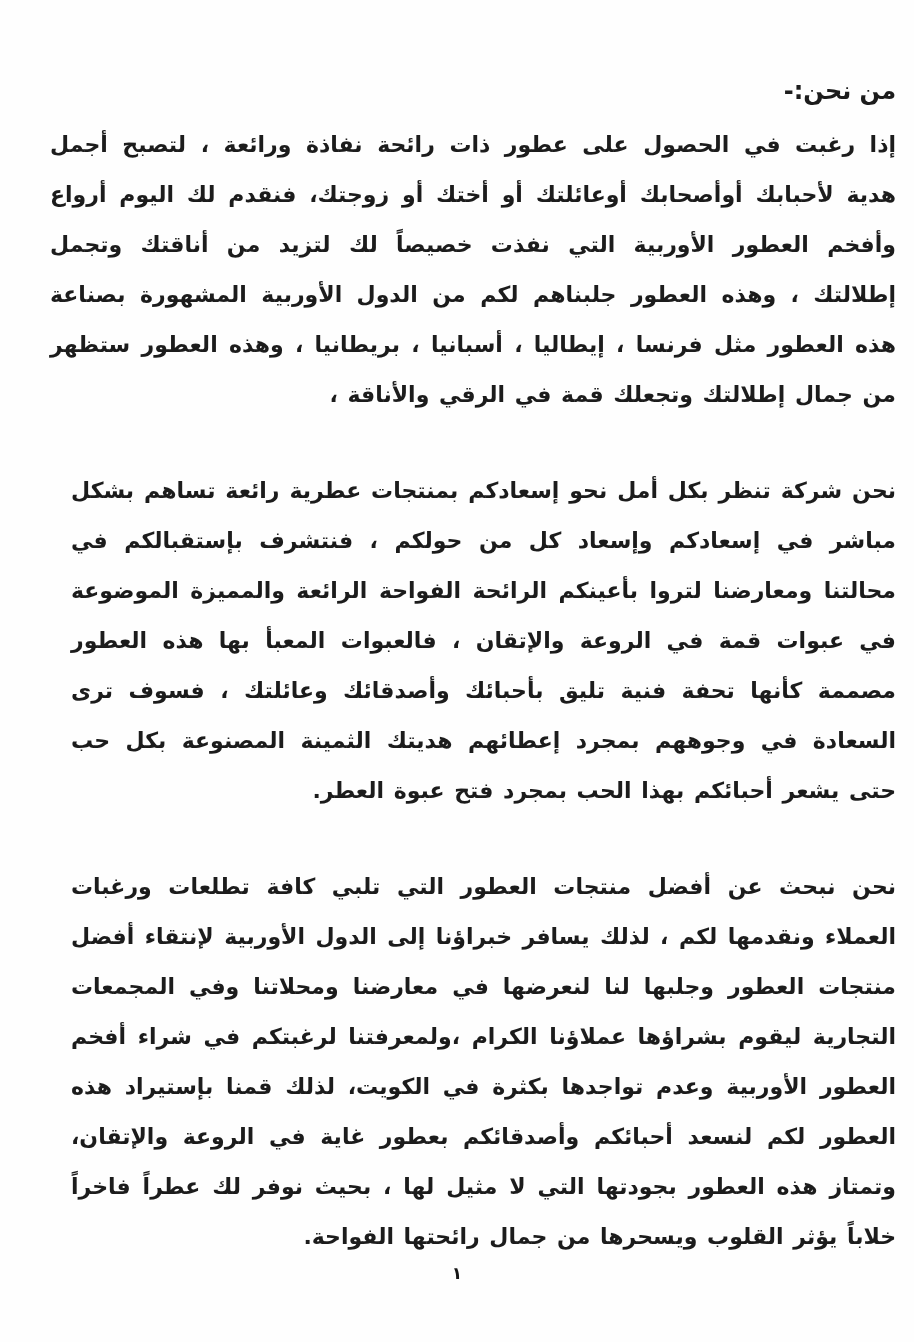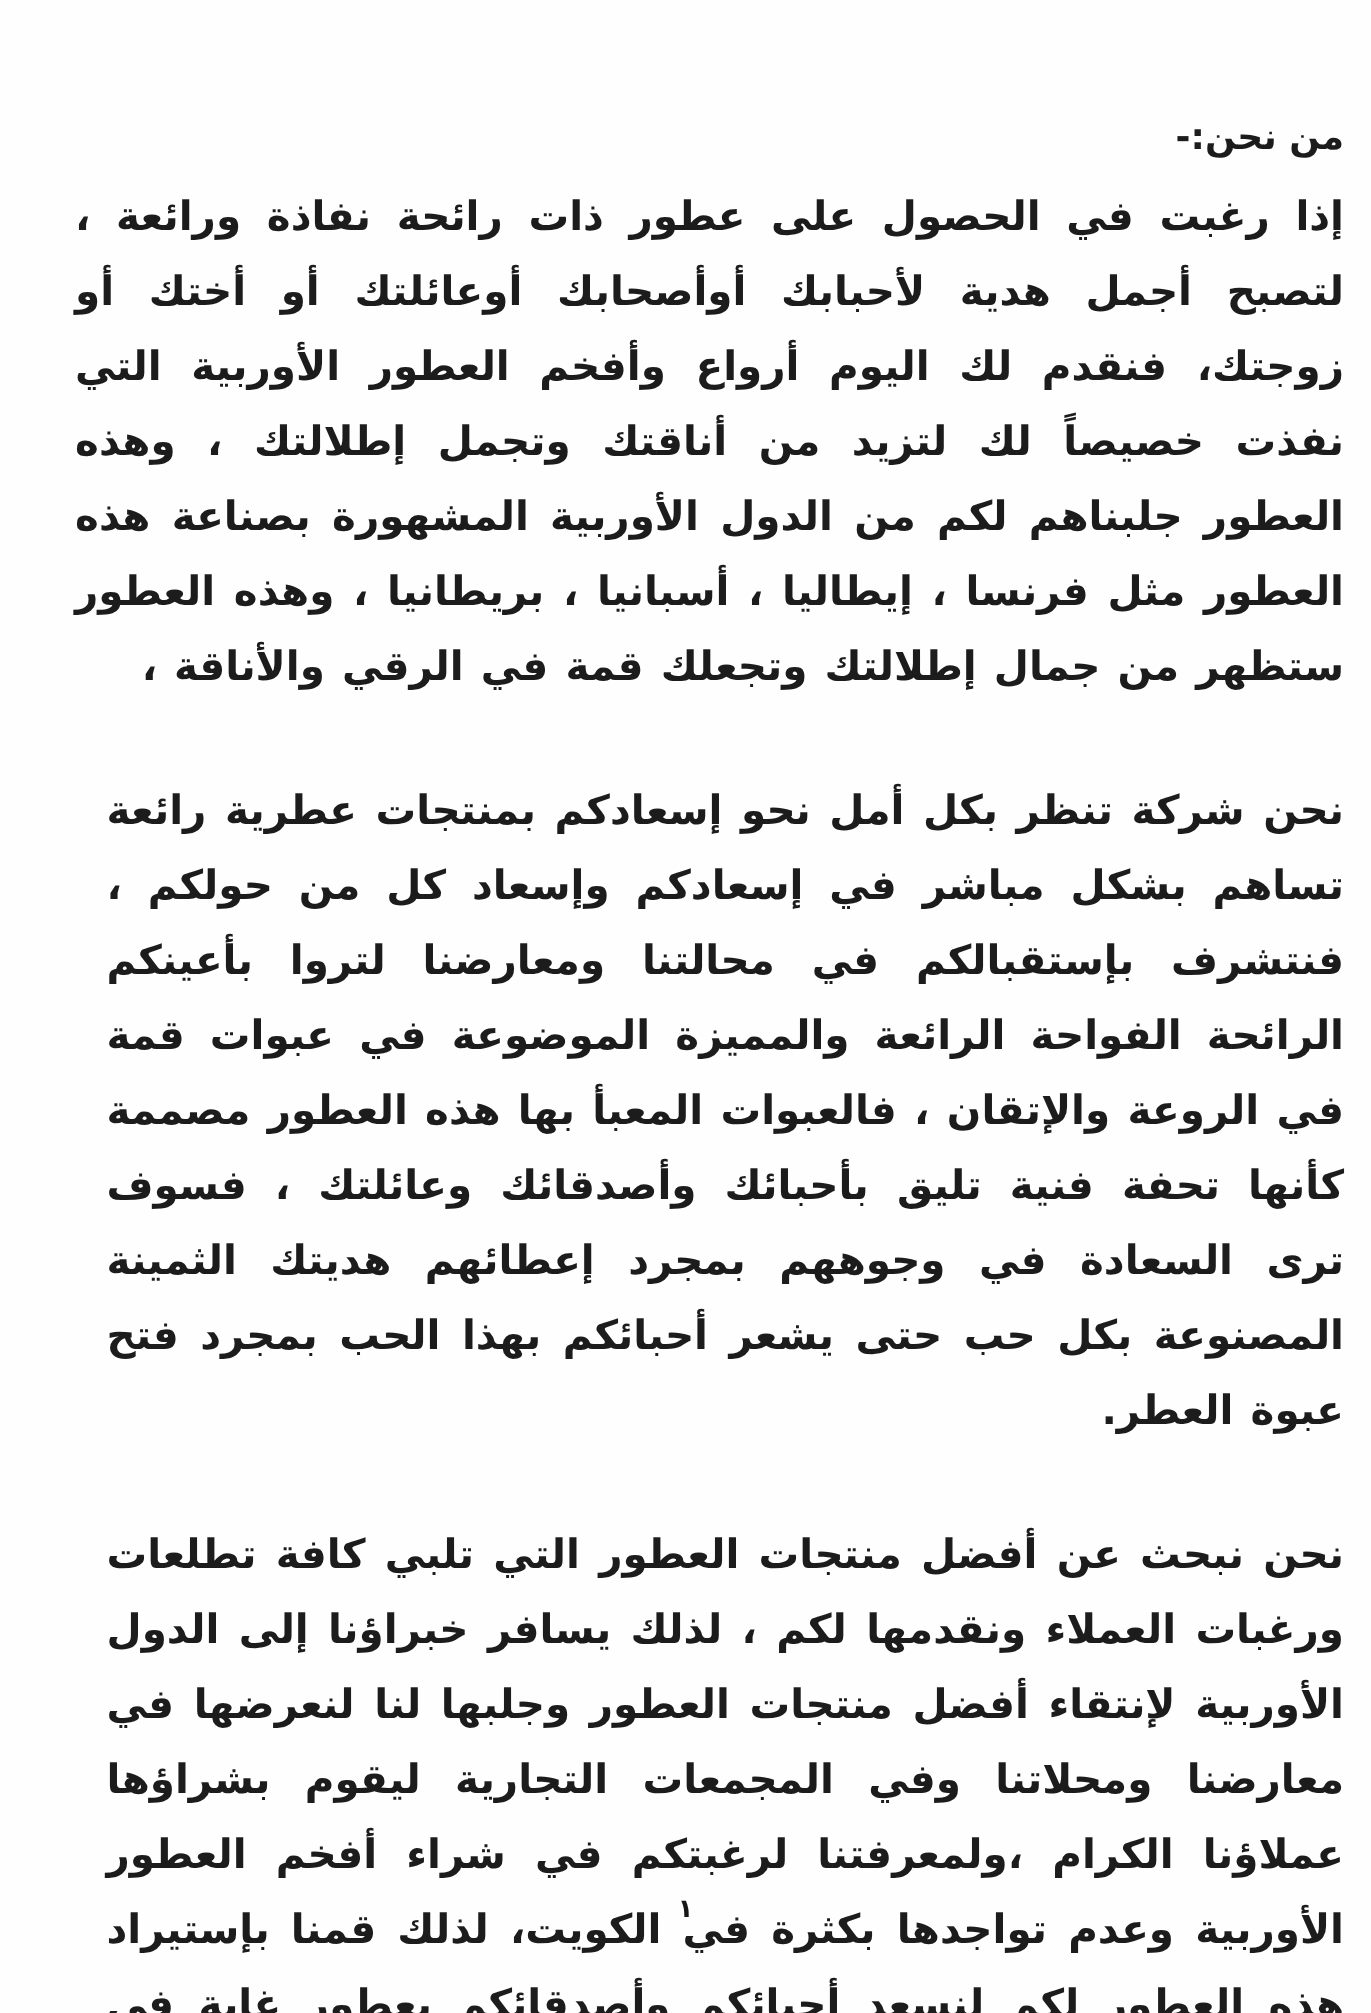--- a/index.html
+++ b/index.html
@@ -24,21 +24,21 @@
     padding: 66px 18px 0 18px;
   }
   .doc-heading {
     font-size: 24px;
     font-weight: bold;
     line-height: 50px;
     margin: 0 0 4px 0;
     text-align: right;
   }
   .doc-paragraph {
-    font-size: 27px;
+    font-size: 22px;
     font-weight: bold;
     line-height: 50px;
     margin: 0;
     text-align: justify;
     text-justify: inter-word;
     word-spacing: 2px;
   }
   .doc-paragraph + .doc-paragraph {
     margin-top: 46px;
     margin-left: 21px;

